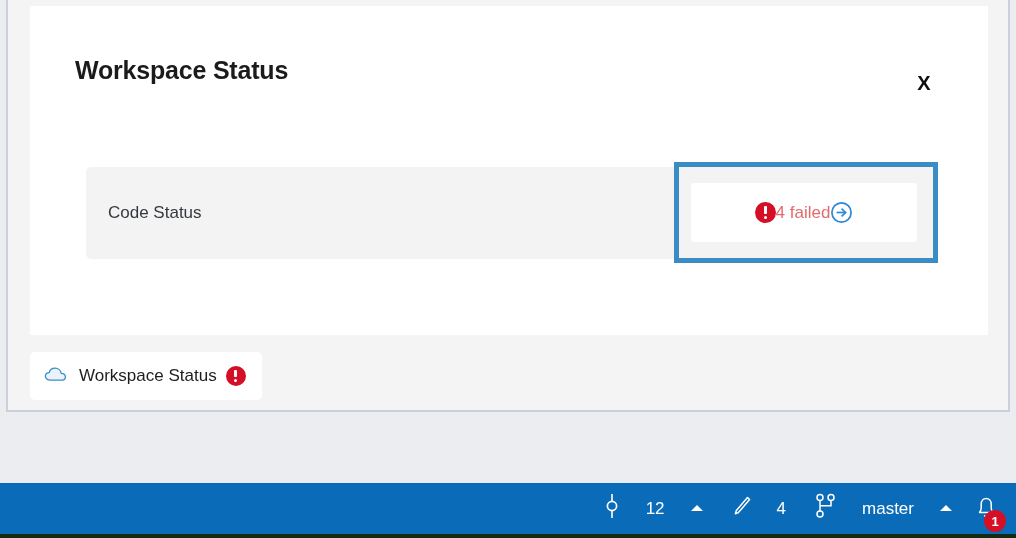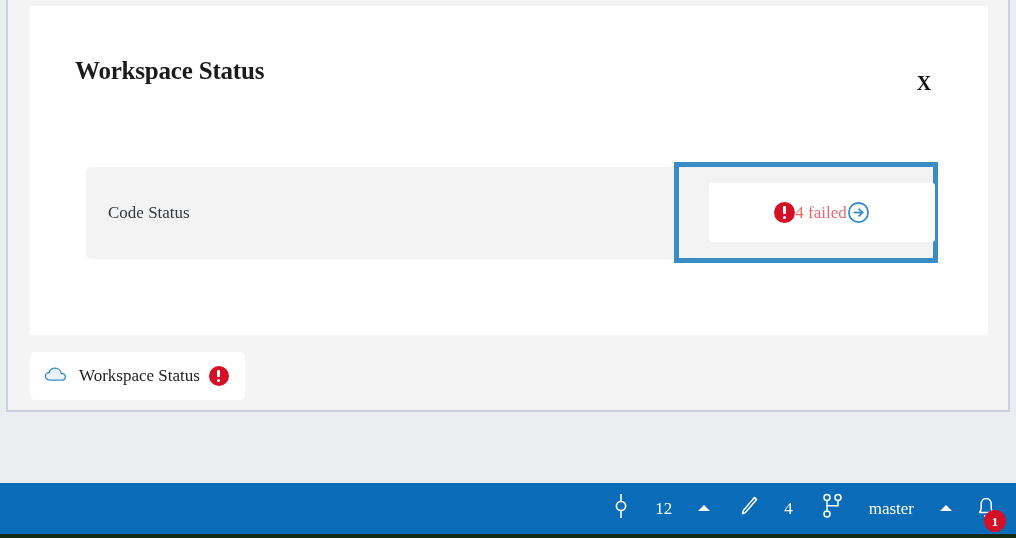--- a/index.html
+++ b/index.html
@@ -10,21 +10,20 @@
     overflow: hidden;
     background: #ecedf1;
     font-family: "Liberation Sans", sans-serif;
     -webkit-font-smoothing: antialiased;
   }
 
   #root {
     position: relative;
     width: 1016px;
     height: 418px;
-    font-family: Liberation Serif, serif;
   }
 
   
   .panel {
     position: absolute;
     left: 6px;
     top: 0px;
     width: 1004px;
     height: 412px;
     background: #f4f4f4;
@@ -107,21 +106,21 @@
     top: -5px;
     width: 264px;
     height: 101px;
     border: 5px solid #3a8dc4;
     box-sizing: border-box;
     background: transparent;
   }
 
   .status-action {
     position: absolute;
-    left: 30px;
+    left: 12px;
     top: 16px;
     width: 226px;
     height: 59px;
     background: #ffffff;
     border-radius: 3px;
     display: flex;
     align-items: center;
     justify-content: center;
     cursor: pointer;
   }

